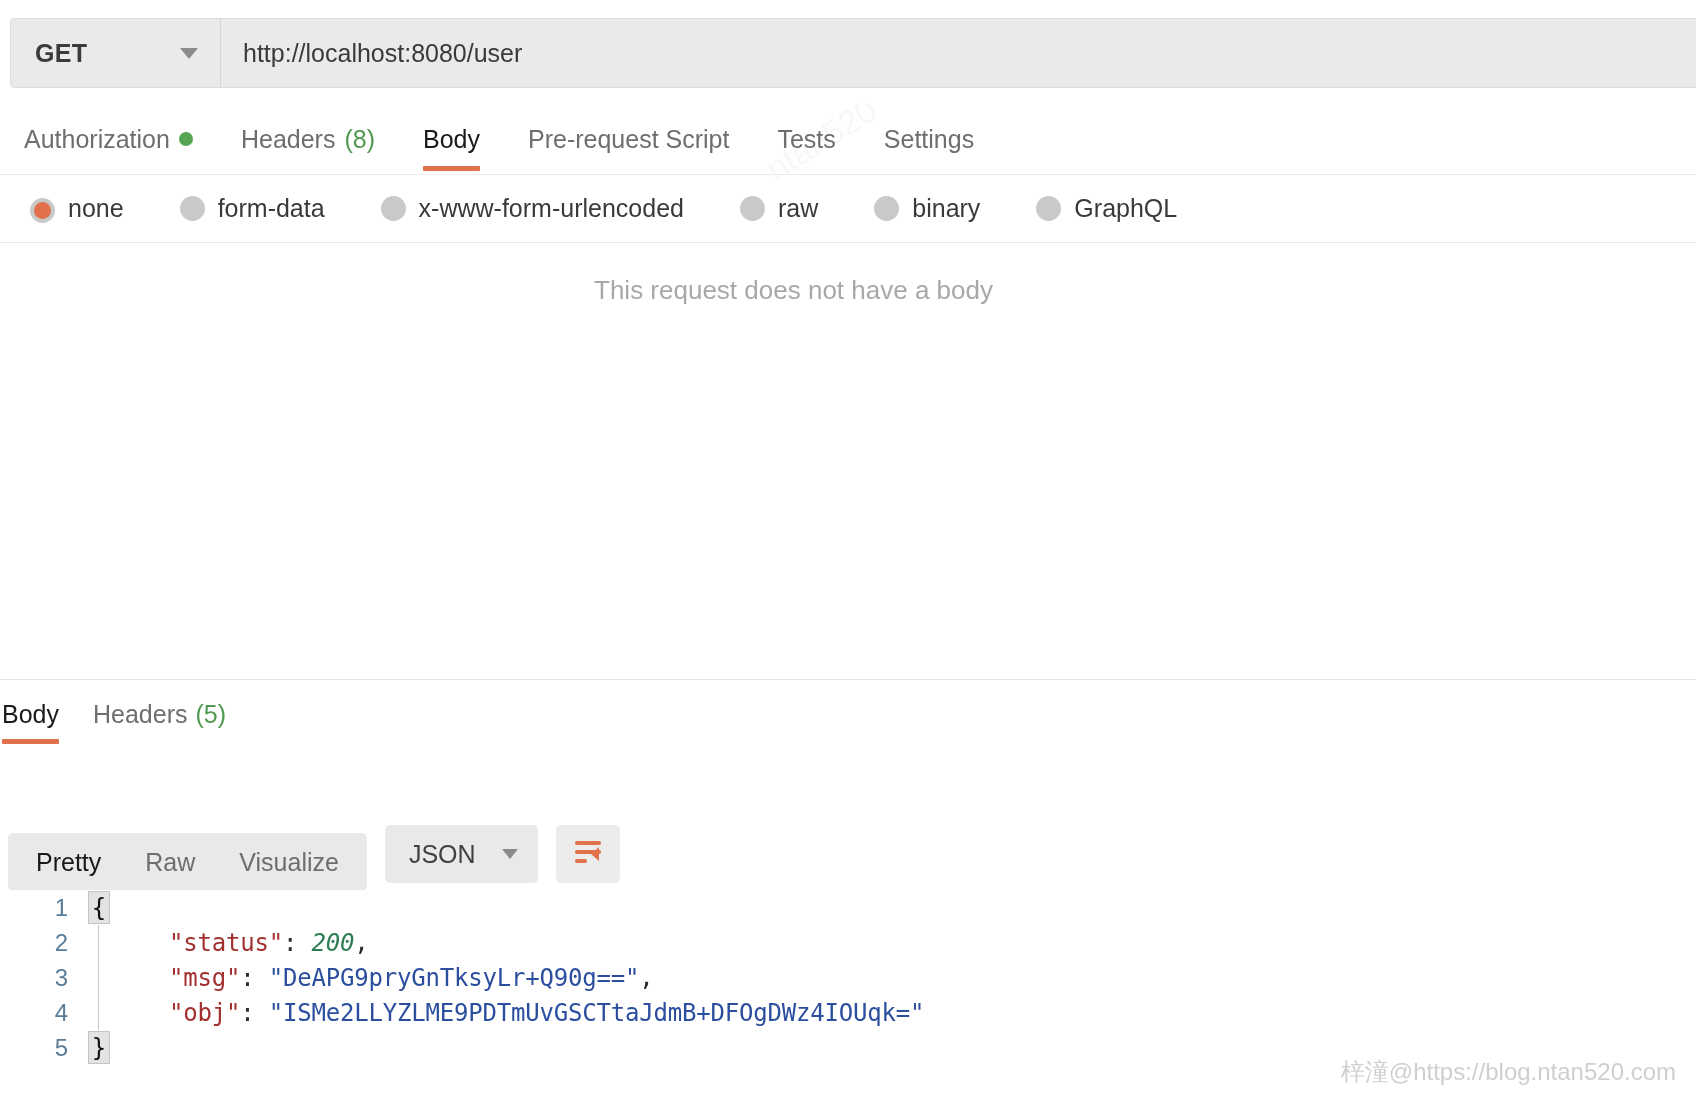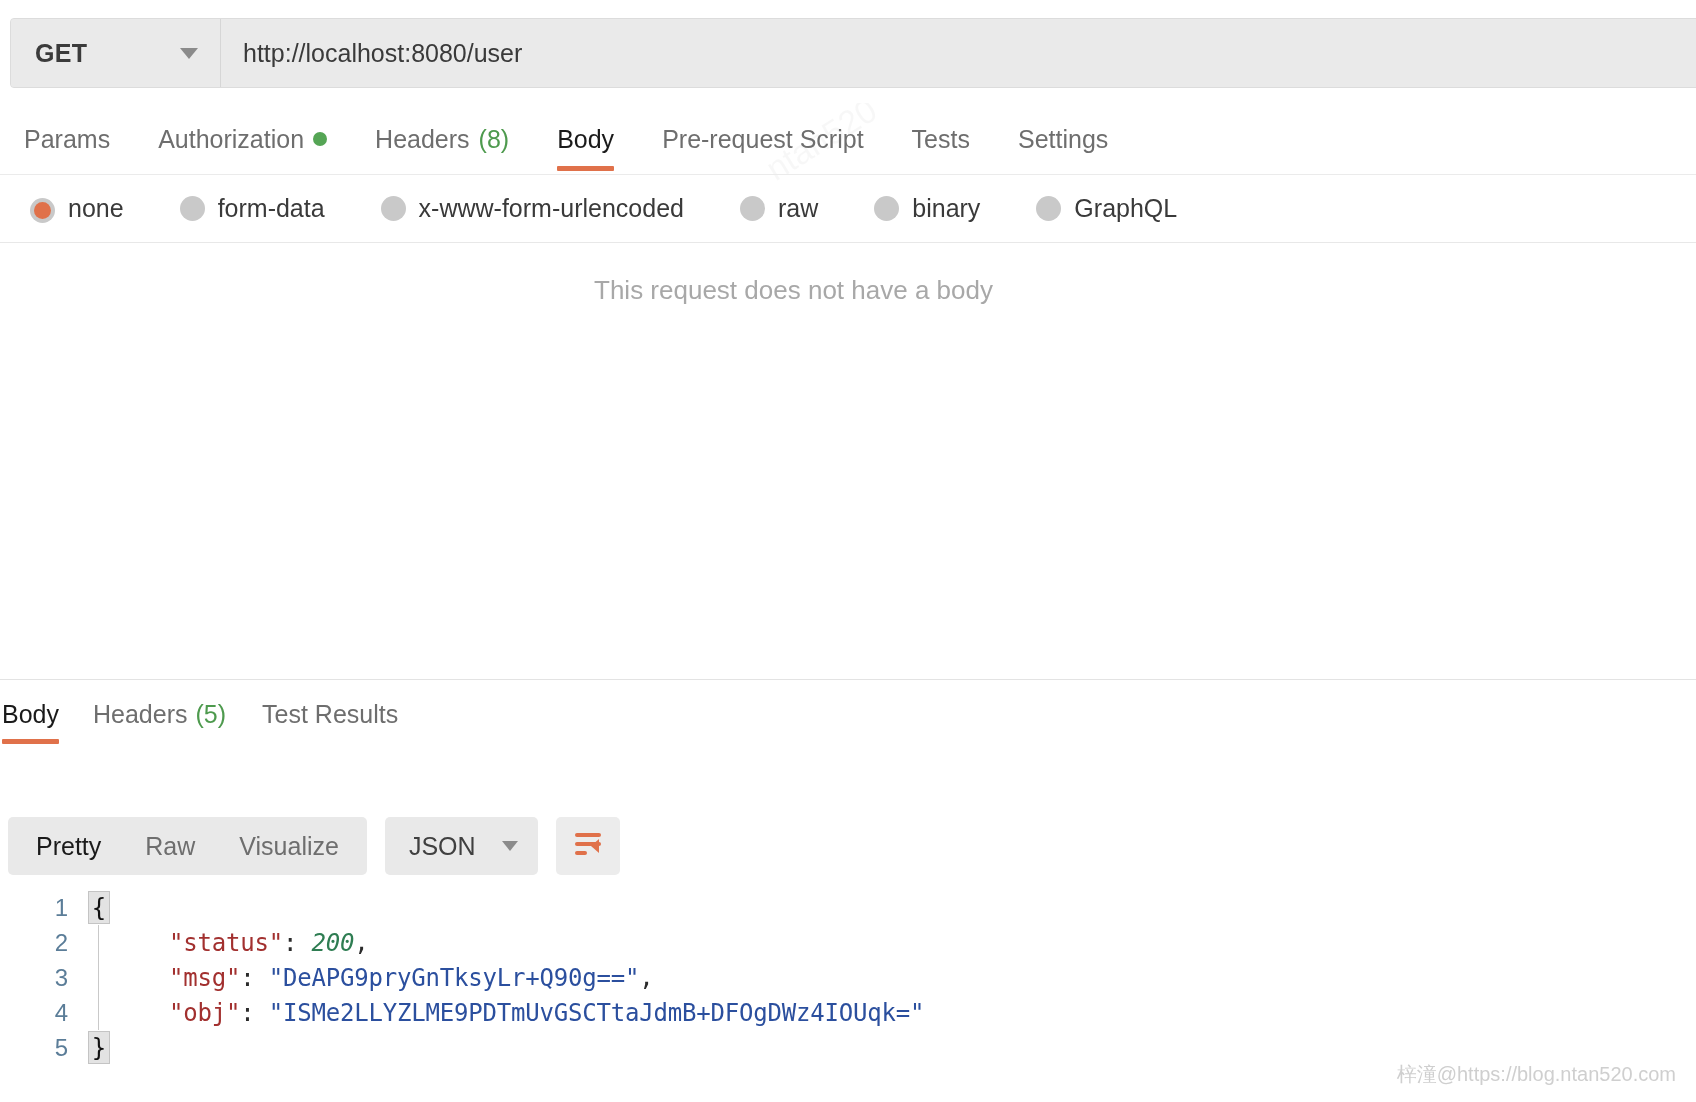--- a/index.html
+++ b/index.html
@@ -197,20 +197,21 @@
     align-items: center;
     gap: 18px;
   }
   .seg-group {
     display: flex;
     align-items: center;
     background: #e9e9e9;
     border-radius: 5px;
     height: 58px;
     padding: 0 6px;
+    margin-top: 16px;
   }
   .seg-btn {
     height: 58px;
     display: flex;
     align-items: center;
     padding: 0 22px;
     font-size: 25px;
     color: #6e6e6e;
     cursor: pointer;
     white-space: nowrap;
@@ -311,21 +312,21 @@
     font-size: 34px;
     font-family: "Liberation Sans", sans-serif;
     transform: rotate(-32deg);
     white-space: nowrap;
     pointer-events: none;
     user-select: none;
   }
   .wm-corner {
     position: absolute;
     right: 20px; bottom: 14px;
-    font-size: 20px;
+    font-size: 24px;
     color: #cfcfcf;
     font-family: "Liberation Sans", sans-serif;
     white-space: nowrap;
     pointer-events: none;
     user-select: none;
     margin-left: 44px;
   }
 </style>
 </head>
 <body>
@@ -343,23 +344,20 @@
     <div class="method-select">
       <span class="method-label">GET</span>
       <span class="caret-down"></span>
     </div>
     <div class="url-input">http://localhost:8080/user</div>
   </div>
 </div>
 
 <div class="req-tabs" id="req-tabs">
     <div class="req-tab">
-      <span>Params</span>
-    </div>
-    <div class="req-tab">
       <span>Authorization</span>
       <span class="dot-green"></span>
     </div>
     <div class="req-tab">
       <span>Headers</span>
       <span class="count-green">(8)</span>
     </div>
     <div class="req-tab active">
       <span>Body</span>
       <div class="underline"></div>
@@ -407,23 +405,20 @@
 </div>
 
 <div class="resp-tabs" id="resp-tabs">
     <div class="resp-tab active">
       <span>Body</span>
       <div class="underline"></div>
     </div>
     <div class="resp-tab">
       <span>Headers</span>
       <span class="count-green">(5)</span>
-    </div>
-    <div class="resp-tab">
-      <span>Test Results</span>
     </div>
   </div>
 
 <div class="fmt-bar">
   <div class="seg-group" id="seg-group">
       <div class="seg-btn active">Pretty</div>
       <div class="seg-btn">Raw</div>
       <div class="seg-btn">Visualize</div>
     </div>
   <div class="fmt-select">

